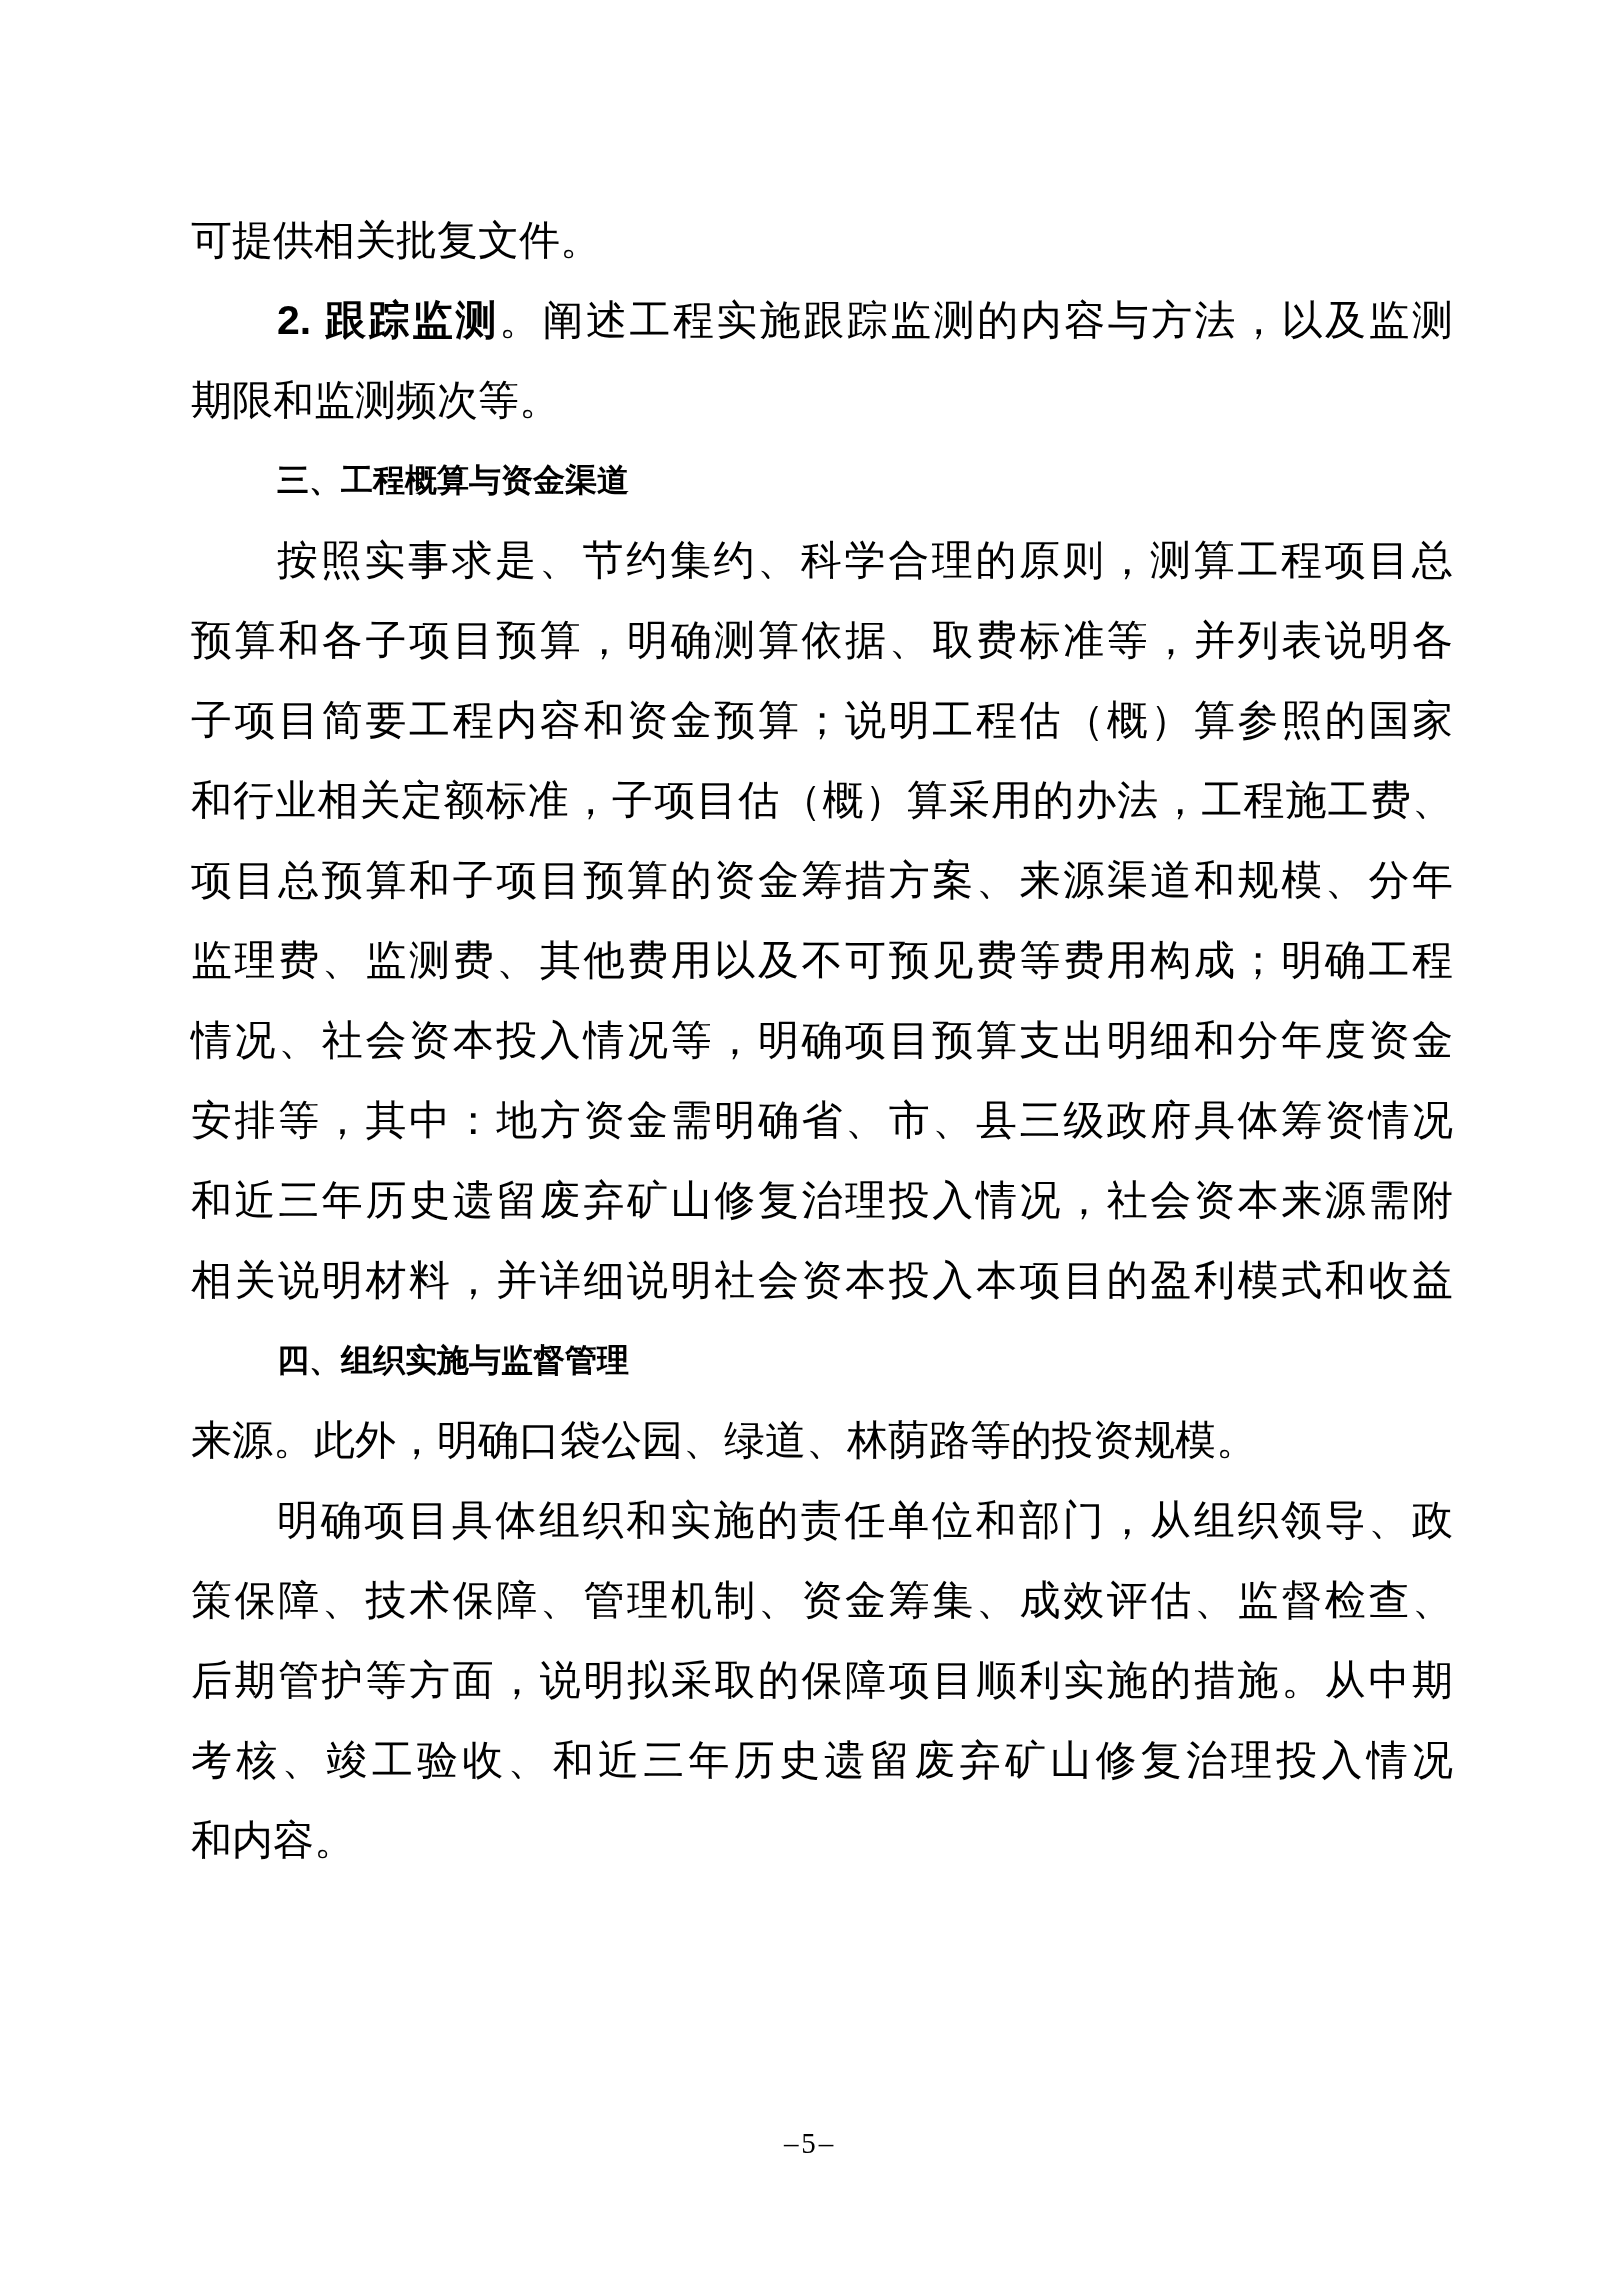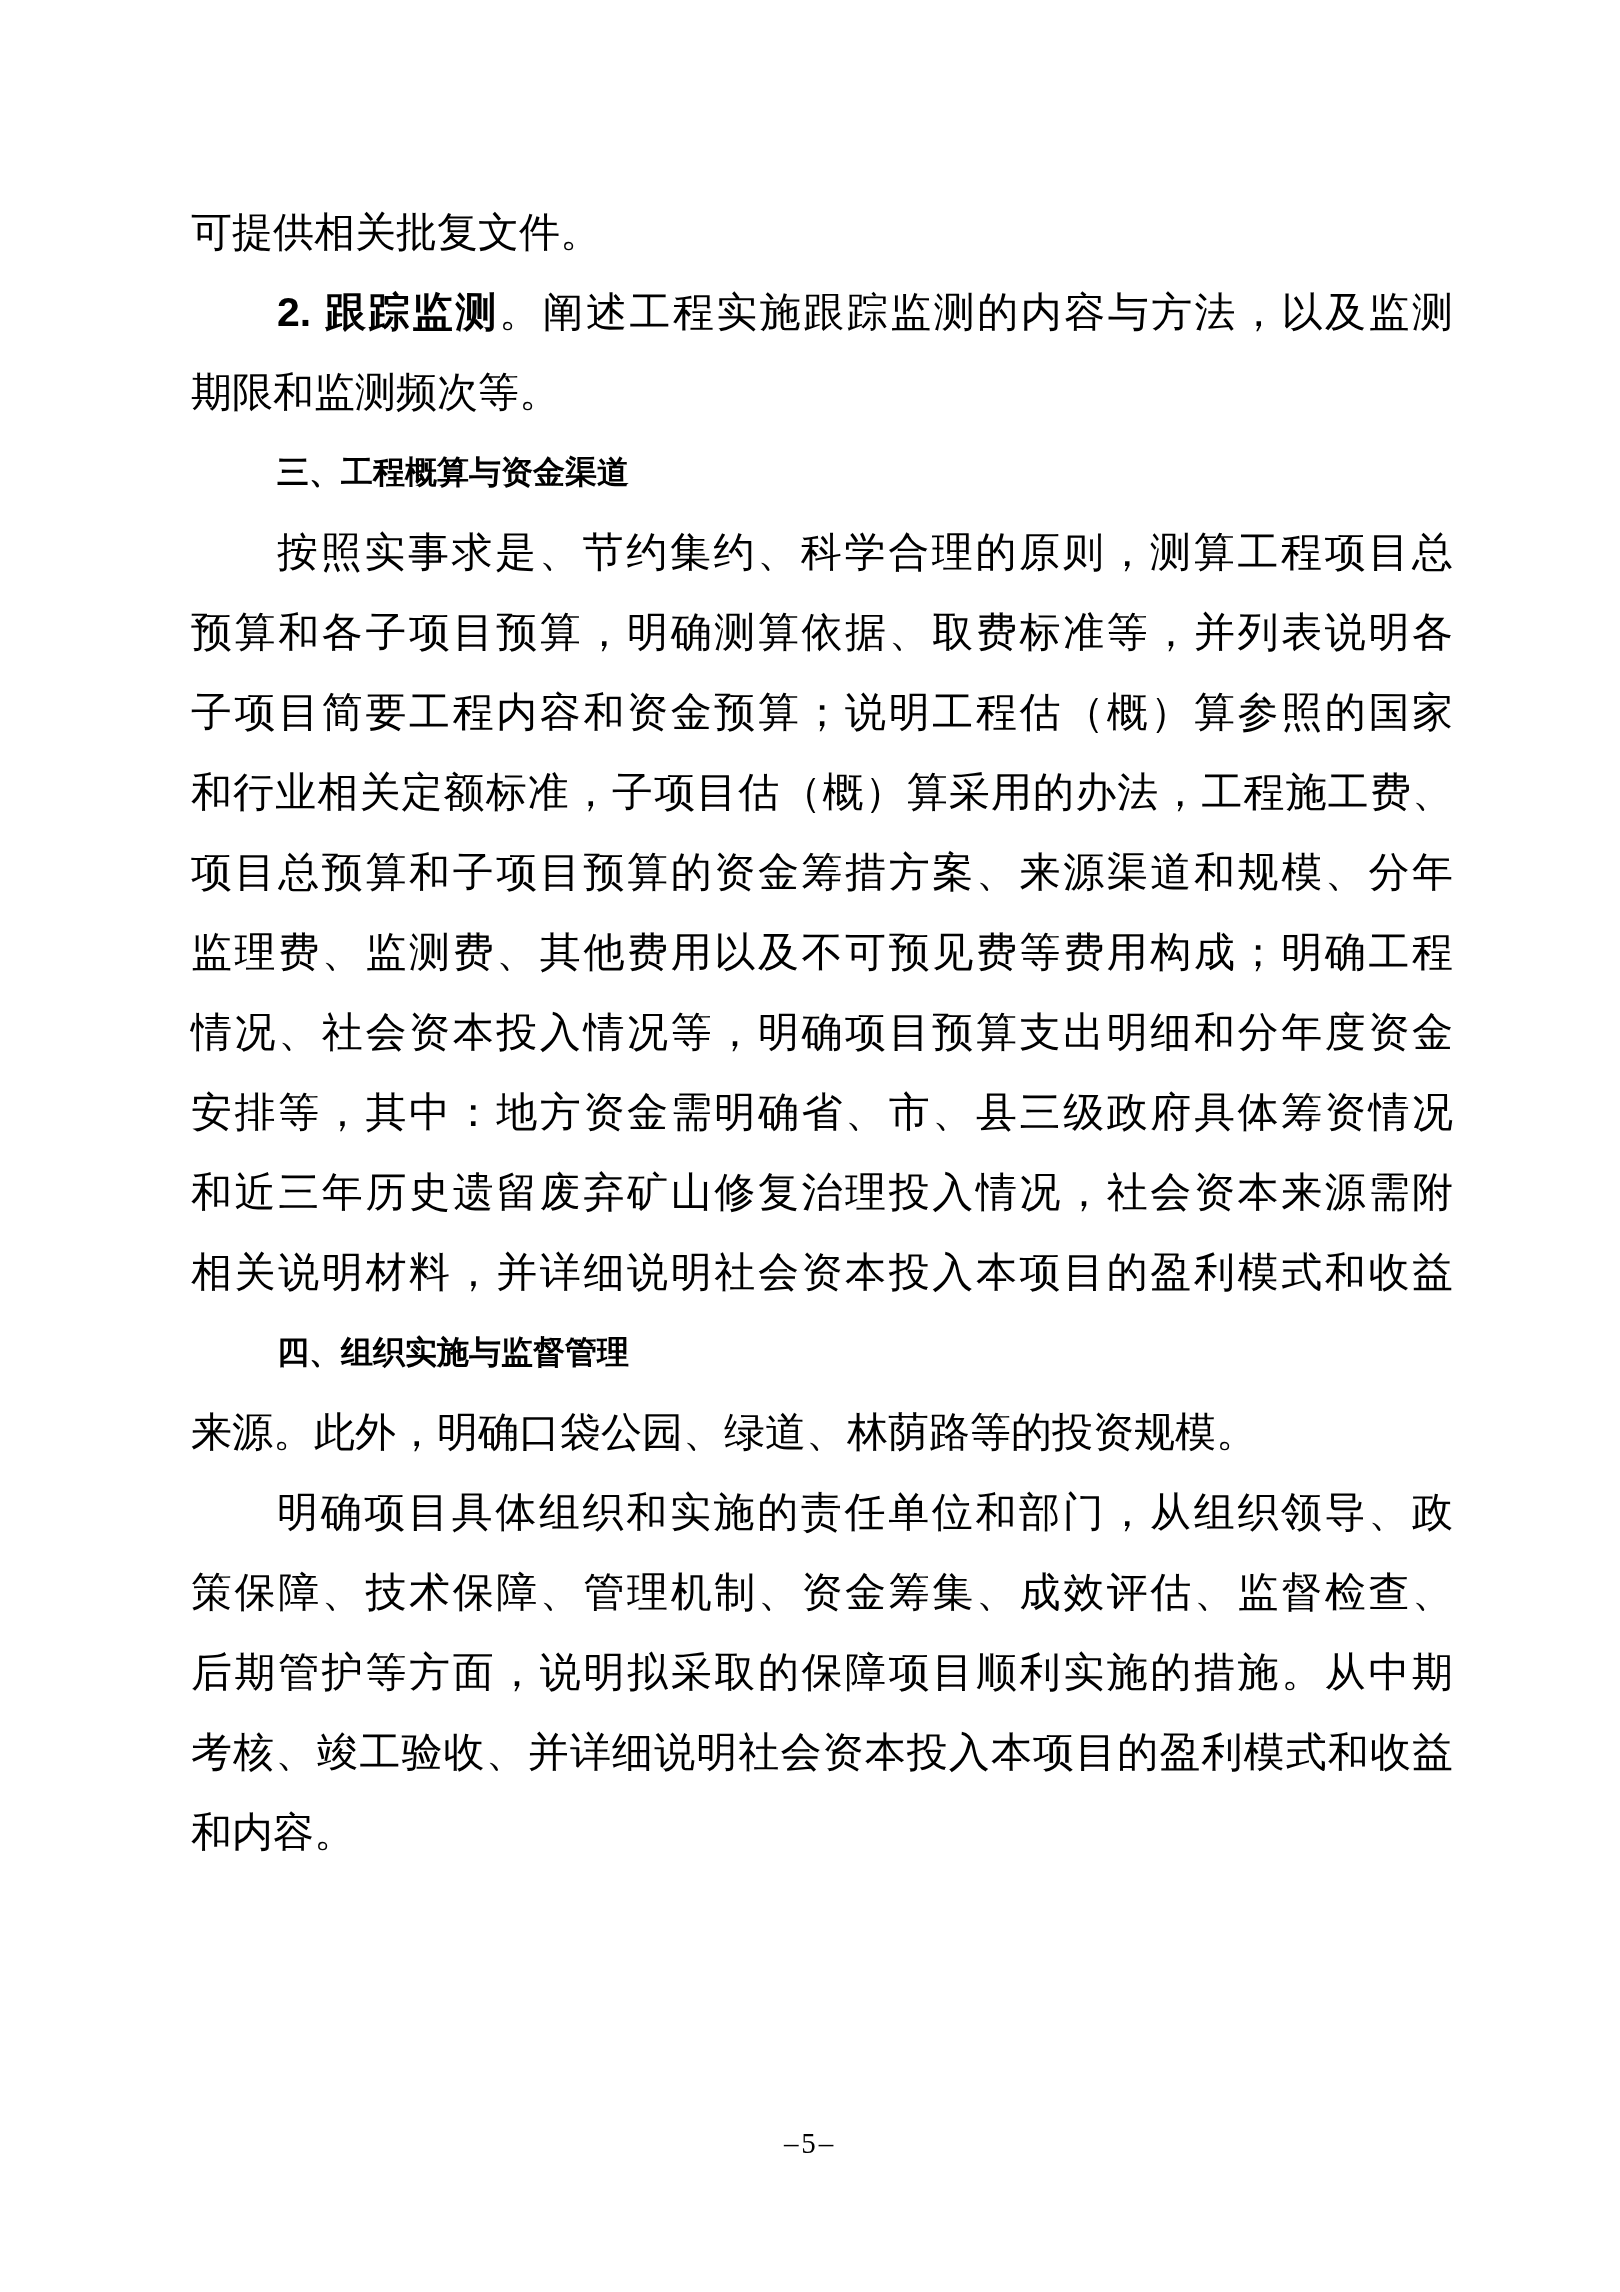--- a/index.html
+++ b/index.html
@@ -10,21 +10,21 @@
   }
   .page{
     position:relative;
     width:1620px;height:2293px;
     background:#ffffff;
     overflow:hidden;
   }
   .textblock{
     position:absolute;
     left:191px;
-    top:192px;
+    top:200px;
     width:1262px;
   }
   .line{
     height:80px;
     line-height:80px;
     font-size:41px;
     color:#000000;
     text-align:left;
     white-space:normal;
     overflow:visible;
@@ -75,18 +75,18 @@
       <div class="line justify"><span class="run">监理费、监测费、其他费用以及不可预见费等费用构成；明确工程</span></div>
       <div class="line justify"><span class="run">情况、社会资本投入情况等，明确项目预算支出明细和分年度资金</span></div>
       <div class="line justify"><span class="run">安排等，其中：地方资金需明确省、市、县三级政府具体筹资情况</span></div>
       <div class="line justify"><span class="run">和近三年历史遗留废弃矿山修复治理投入情况，社会资本来源需附</span></div>
       <div class="line justify"><span class="run">相关说明材料，并详细说明社会资本投入本项目的盈利模式和收益</span></div>
       <div class="line heading indent"><span class="run bold">四、组织实施与监督管理</span></div>
       <div class="line"><span class="run">来源。此外，明确口袋公园、绿道、林荫路等的投资规模。</span></div>
       <div class="line indent justify"><span class="run">明确项目具体组织和实施的责任单位和部门，从组织领导、政</span></div>
       <div class="line justify"><span class="run">策保障、技术保障、管理机制、资金筹集、成效评估、监督检查、</span></div>
       <div class="line justify"><span class="run">后期管护等方面，说明拟采取的保障项目顺利实施的措施。从中期</span></div>
-      <div class="line justify"><span class="run">考核、竣工验收、并详细说明社会资本投入本项目的盈利模式和收益</span></div>
+      <div class="line justify"><span class="run">考核、竣工验收、和近三年历史遗留废弃矿山修复治理投入情况</span></div>
       <div class="line"><span class="run">和内容。</span></div>
     </div>
   <div class="footer">–5–</div>
 </div>
 
 
 </body></html>

